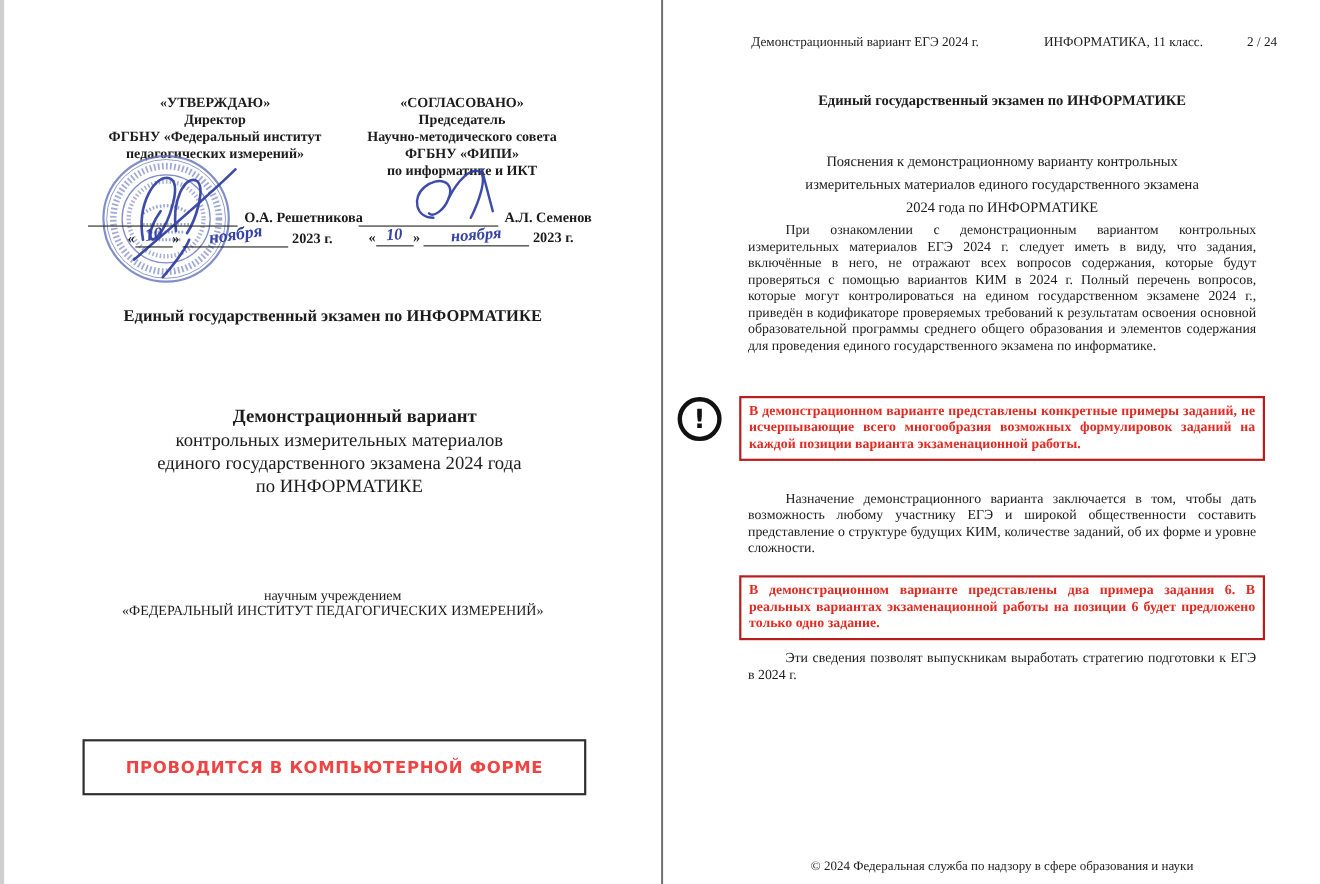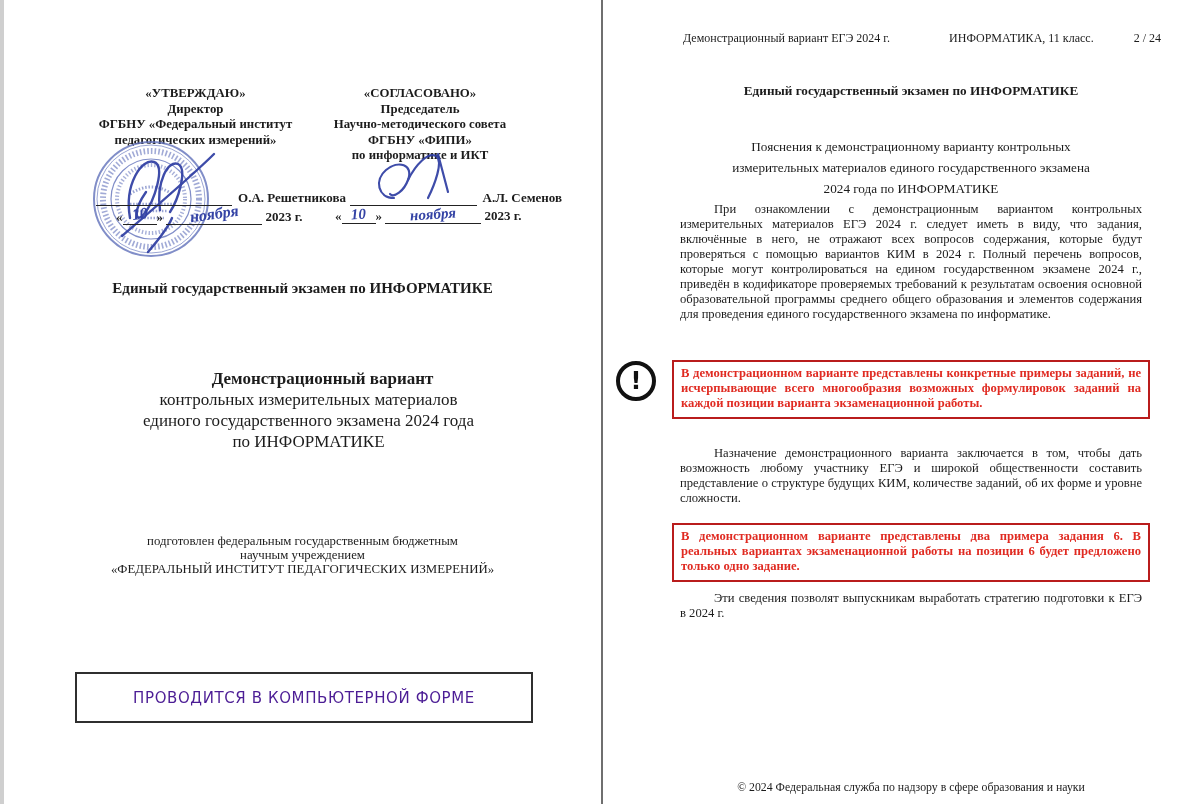--- a/index.html
+++ b/index.html
@@ -22,22 +22,22 @@
   .uline.month{width:96px;}
   .hand{font-style:italic;color:#3443a5;font-size:15px;display:inline-block;transform:rotate(-4deg);}
   .hand.messy{font-size:16px;transform:rotate(-8deg) translateY(-1px);}
   .center-block{position:absolute;left:0;width:100%;text-align:center;}
   .exam-title-l{font-weight:bold;font-size:15px;}
   .demo-line1{font-weight:bold;font-size:17px;line-height:21px;padding-left:40px;}
   .demo-sub{font-size:17px;line-height:21px;padding-left:12px;}
   .prepared{font-size:12.8px;line-height:13.8px;}
   .computer-box{position:absolute;left:71px;top:672px;width:454px;height:47px;border:2px solid #2f2f2f;
                 display:flex;align-items:center;justify-content:center;}
-  .computer-box span{font-family:"DejaVu Sans",sans-serif;font-weight:normal;font-size:15px;
-                     letter-spacing:0.6px;color:#4c1d95;}
+  .computer-box span{font-family:"DejaVu Sans",sans-serif;font-weight:bold;font-size:15px;
+                     letter-spacing:0.6px;color:#ef4444;}
 
   
   .hdr-row{position:absolute;left:80px;top:31px;width:478px;display:flex;font-size:12px;gap:20px;}
   .hdr-spacer{flex:1;}
   .hdr-page{margin-left:20px;}
   .exam-title-r{position:absolute;left:77px;top:83px;width:462px;text-align:center;font-weight:bold;font-size:13.2px;}
   .section-heading{position:absolute;left:77px;top:136px;width:462px;text-align:center;font-weight:normal;
                    font-size:13.2px;line-height:21px;}
   .section-heading span{display:block;}
   .para{position:absolute;left:77px;width:462px;text-align:justify;font-size:12.6px;line-height:15px;
@@ -86,59 +86,58 @@
 
     <svg class="abs" style="left:98px;top:140px;" width="160" height="120" viewBox="0 0 160 120">
       <g fill="none" stroke="#2e3da2" stroke-width="2.4" stroke-linecap="round" opacity="0.92">
         <path d="M28,78 C22,44 40,18 52,22 C64,26 52,62 42,74 C34,84 30,72 44,52"></path>
         <path d="M58,70 C54,42 66,20 76,24 C86,29 76,60 68,72"></path>
         <path d="M20,96 C50,70 92,34 112,14"></path>
         <path d="M46,112 C58,98 66,88 70,78"></path>
       </g>
     </svg>
 
-    <div class="sign-row" style="left:92px;top:190px;width:250px;">
+    <div class="sign-row" style="left:76px;top:190px;width:250px;">
       <div class="sign-line"></div>
       <span>О.А. Решетникова</span>
     </div>
     <div class="date-row" style="left:112px;top:206px;">
       <span>«</span><span class="uline day"><span class="hand messy">10</span></span><span>»</span>
       <span class="uline month"><span class="hand messy">ноября</span></span>
       <span>2023 г.</span>
     </div>
 
     <svg class="abs" style="left:360px;top:146px;" width="110" height="66" viewBox="0 0 110 66">
       <g fill="none" stroke="#2e3da2" stroke-width="2.2" stroke-linecap="round" opacity="0.92">
         <path d="M30,52 C14,52 10,34 22,24 C34,14 50,18 44,34 C40,45 30,52 26,48"></path>
         <path d="M44,34 C52,18 64,6 72,10 C80,15 70,40 64,52"></path>
         <path d="M74,8 L84,46"></path>
       </g>
     </svg>
 
-    <div class="sign-row" style="left:346px;top:190px;width:212px;">
+    <div class="sign-row" style="left:322px;top:190px;width:212px;">
       <div class="sign-line"></div>
       <span>А.Л. Семенов</span>
     </div>
     <div class="date-row" style="left:331px;top:206px;">
       <span>«</span><span class="uline day"><span class="hand">10</span></span><span>»</span>
       <span class="uline month"><span class="hand">ноября</span></span>
       <span>2023 г.</span>
     </div>
 
     <div class="center-block exam-title-l" style="top:280px;">Единый государственный экзамен по ИНФОРМАТИКЕ</div>
 
     <div class="center-block" style="top:368px;">
       <div class="demo-line1">Демонстрационный вариант</div>
       <div class="demo-sub">контрольных измерительных материалов</div>
       <div class="demo-sub">единого государственного экзамена 2024 года</div>
       <div class="demo-sub">по ИНФОРМАТИКЕ</div>
     </div>
 
     <div class="center-block prepared" style="top:535px;">
-      <div>подготовлен федеральным государственным бюджетным</div>
       <div>научным учреждением</div>
       <div>«ФЕДЕРАЛЬНЫЙ ИНСТИТУТ ПЕДАГОГИЧЕСКИХ ИЗМЕРЕНИЙ»</div>
     </div>
 
     <div class="computer-box">
       <span>ПРОВОДИТСЯ В КОМПЬЮТЕРНОЙ ФОРМЕ</span>
     </div>
   </div>
 
   <div class="page-divider"></div>

